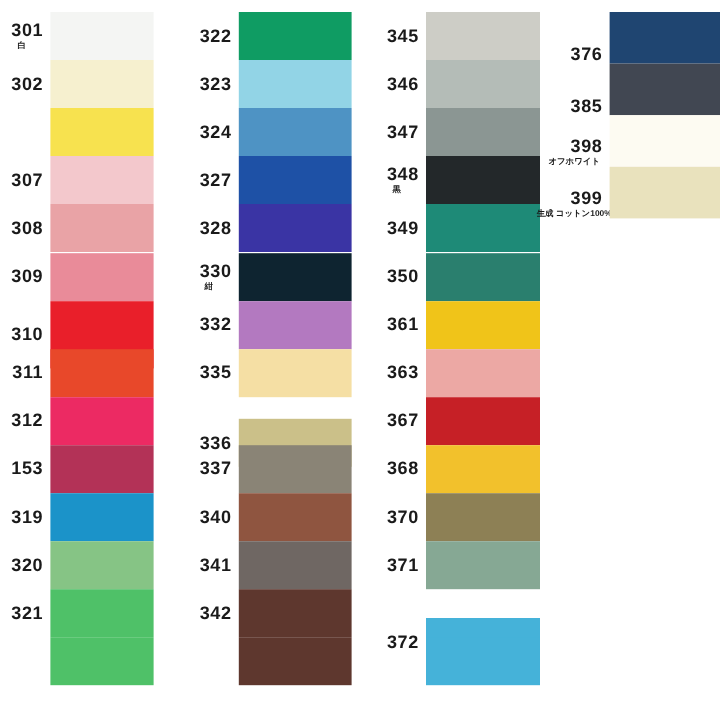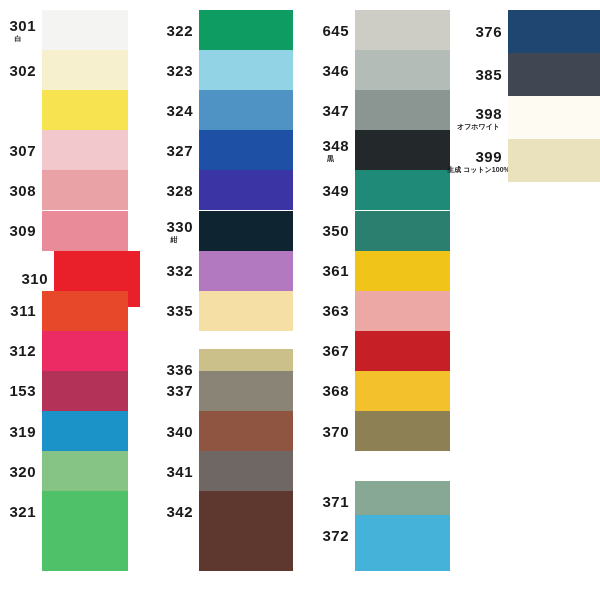--- a/index.html
+++ b/index.html
@@ -81,21 +81,21 @@
 
   .col-0 .swatch-label { width: 42px; }
   .col-0 .swatch-chip  { left: 42px; right: 0; width: 86px; }
 
   .col-1 .swatch-label { width: 44px; }
   .col-1 .swatch-chip  { left: 44px; width: 94px; }
 
   .col-2 .swatch-label { width: 43px; }
   .col-2 .swatch-chip  { left: 43px; width: 95px; }
 
-  .col-3 .swatch-label { width: 53px; }
+  .col-3 .swatch-label { width: 53px; justify-content: flex-end; }
   .col-3 .swatch-chip  { left: 53px; width: 92px; }
 </style>
 </head>
 <body>
 
 <div id="chart">
     <div class="color-column col-0">
       <div class="swatch-row" style="position: absolute; left: 0px; right: 0px; top: 10px; height: 40.1px;">
         <div class="swatch-label">
           <div class="swatch-code">301</div>
@@ -123,21 +123,21 @@
           <div class="swatch-code">308</div>
         </div>
         <div class="swatch-chip" style="background: rgb(233, 163, 166);"></div>
       </div>
       <div class="swatch-row" style="position: absolute; left: 0px; right: 0px; top: 210.5px; height: 40.1px;">
         <div class="swatch-label">
           <div class="swatch-code">309</div>
         </div>
         <div class="swatch-chip" style="background: rgb(233, 139, 153);"></div>
       </div>
-      <div class="swatch-row" style="position: absolute; left: 12px; right: 0px; top: 250.6px; height: 56px;">
+      <div class="swatch-row" style="position: absolute; left: 0px; right: 0px; top: 250.6px; height: 56px;">
         <div class="swatch-label">
           <div class="swatch-code">310</div>
         </div>
         <div class="swatch-chip" style="background: rgb(233, 31, 42);"></div>
       </div>
       <div class="swatch-row" style="position: absolute; left: 0px; right: 0px; top: 290.7px; height: 40.1px;">
         <div class="swatch-label">
           <div class="swatch-code">311</div>
         </div>
         <div class="swatch-chip" style="background: rgb(232, 72, 42);"></div>
@@ -258,21 +258,21 @@
         <div class="swatch-chip" style="background: rgb(94, 55, 46);"></div>
       </div>
       <div class="swatch-row" style="position: absolute; left: 0px; right: 0px; top: 531.3px; height: 40.1px;">
         <div class="swatch-label"></div>
         <div class="swatch-chip" style="background: rgb(94, 55, 46);"></div>
       </div>
     </div>
     <div class="color-column col-2">
       <div class="swatch-row" style="position: absolute; left: 0px; right: 0px; top: 10px; height: 40.1px;">
         <div class="swatch-label">
-          <div class="swatch-code">645</div>
+          <div class="swatch-code">345</div>
         </div>
         <div class="swatch-chip" style="background: rgb(205, 205, 198);"></div>
       </div>
       <div class="swatch-row" style="position: absolute; left: 0px; right: 0px; top: 50.1px; height: 40.1px;">
         <div class="swatch-label">
           <div class="swatch-code">346</div>
         </div>
         <div class="swatch-chip" style="background: rgb(180, 188, 183);"></div>
       </div>
       <div class="swatch-row" style="position: absolute; left: 0px; right: 0px; top: 90.2px; height: 40.1px;">
@@ -323,21 +323,21 @@
           <div class="swatch-code">368</div>
         </div>
         <div class="swatch-chip" style="background: rgb(242, 193, 44);"></div>
       </div>
       <div class="swatch-row" style="position: absolute; left: 0px; right: 0px; top: 411px; height: 40.1px; text-align: right;">
         <div class="swatch-label">
           <div class="swatch-code">370</div>
         </div>
         <div class="swatch-chip" style="background: rgb(141, 128, 85);"></div>
       </div>
-      <div class="swatch-row" style="position: absolute; left: 0px; right: 0px; top: 451.1px; height: 40.1px; margin-top: 30px;">
+      <div class="swatch-row" style="position: absolute; left: 0px; right: 0px; top: 451.1px; height: 40.1px;">
         <div class="swatch-label">
           <div class="swatch-code">371</div>
         </div>
         <div class="swatch-chip" style="background: rgb(134, 168, 148);"></div>
       </div>
       <div class="swatch-row" style="position: absolute; left: 0px; right: 0px; top: 491.2px; height: 40.1px; margin-top: 24px;">
         <div class="swatch-label">
           <div class="swatch-code">372</div>
         </div>
         <div class="swatch-chip" style="background: rgb(69, 178, 217);"></div>

